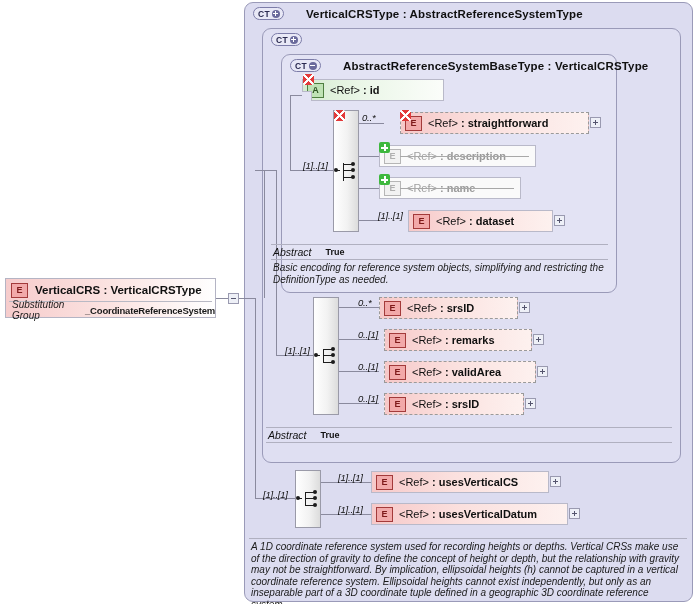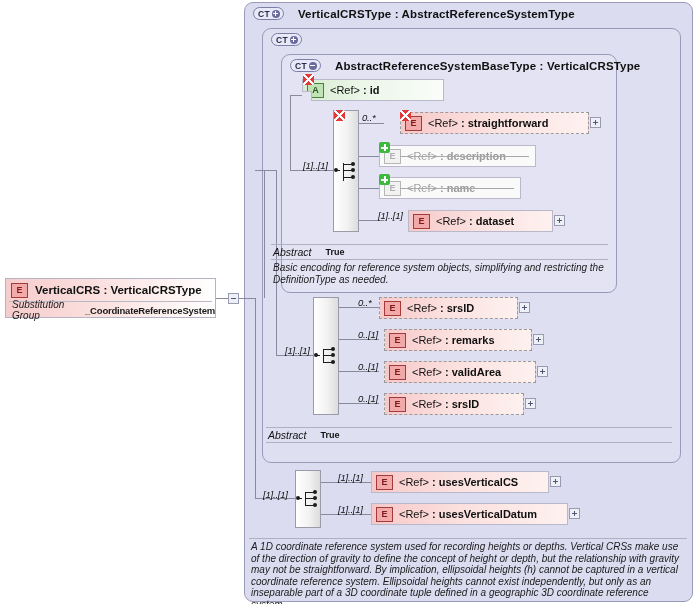--- a/index.html
+++ b/index.html
@@ -28,21 +28,21 @@
   }
   .panel-2 { background: #dfdff2; }
   .panel-3 { background: #e3e3f4; }
 
   .panel-title {
     position: absolute;
     left: 8px;
     top: 4px;
     display: flex;
     align-items: center;
-    gap: 14px;
+    gap: 22px;
     white-space: nowrap;
   }
   .panel-title .ttl {
     font-weight: bold;
     font-size: 11.5px;
     color: #101010;
     letter-spacing: 0.15px;
   }
 
   

